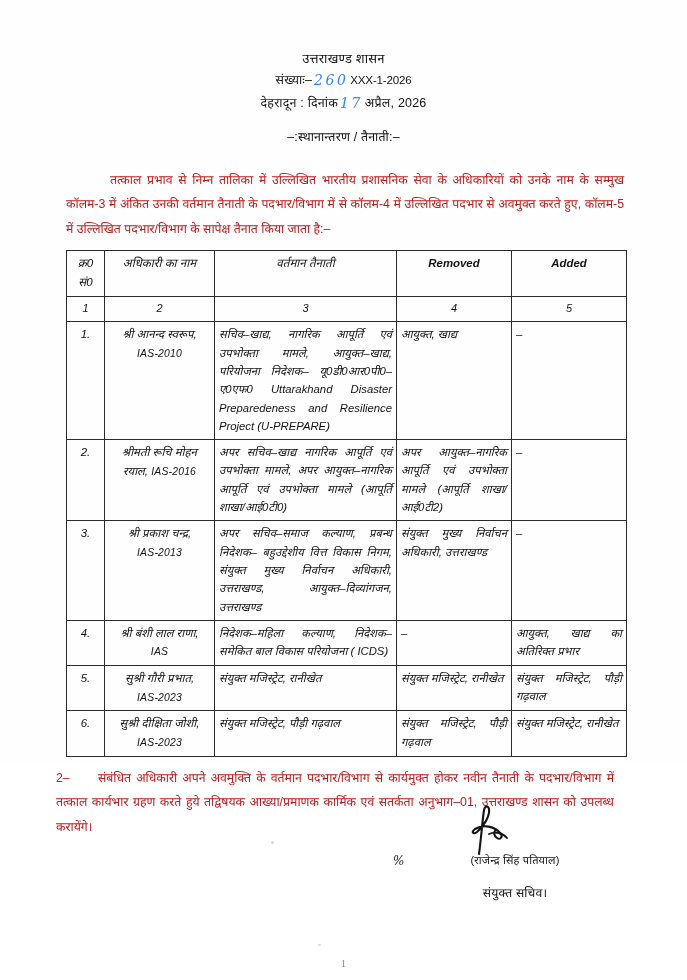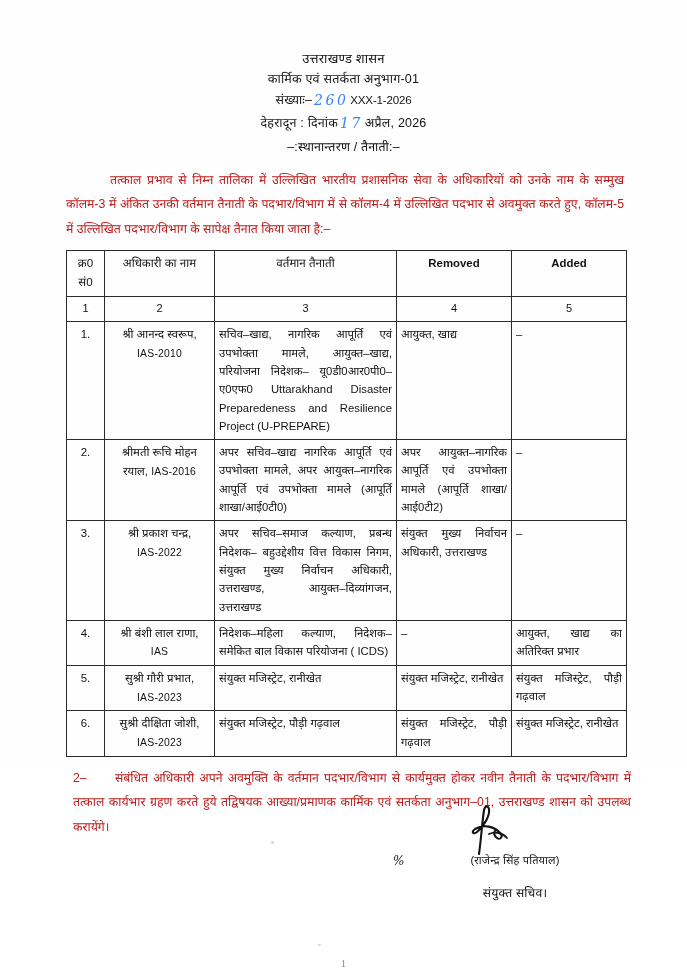--- a/index.html
+++ b/index.html
@@ -53,21 +53,21 @@
   }
   .num-tail {
     font-family: "Liberation Sans", sans-serif;
     font-weight: normal;
     font-size: 11.6px;
     letter-spacing: -0.2px;
   }
   .subject {
     position: absolute;
     left: 0;
-    top: 138px;
+    top: 128px;
     width: 687px;
     text-align: center;
     font-size: 12.4px;
     letter-spacing: 0.2px;
   }
   
   .para {
     position: absolute;
     font-size: 12.3px;
     line-height: 1.98;
@@ -75,40 +75,41 @@
     text-justify: inter-word;
     color: #b91c1c;
   }
   #para-intro {
     left: 66px;
     top: 168px;
     width: 558px;
     text-indent: 44px;
   }
   #para-closing {
-    left: 73px;
+    left: 56px;
     top: 766px;
     width: 558px;
     text-indent: 0;
   }
   .clause-no {
     display: inline-block;
     width: 42px;
     font-size: 12.3px;
   }
   
   table.transfer-table {
     position: absolute;
     left: 66px;
     top: 250px;
     width: 560px;
     border-collapse: collapse;
     table-layout: fixed;
     font-size: 11.3px;
     color: #121212;
+    font-style: italic;
   }
   table.transfer-table td, table.transfer-table th {
     border: 1px solid #2b2b2b;
     padding: 3px 4px 4px 4px;
     vertical-align: top;
     line-height: 1.62;
     font-weight: normal;
   }
   th.col-head {
     text-align: center;
@@ -198,21 +199,20 @@
     border-radius: 50%;
   }
 </style>
 </head>
 <body>
 
 <div class="page">
 
   <div class="doc-header">
     <div class="hline t1">उत्तराखण्ड शासन</div>
-    <div class="hline t2">कार्मिक एवं सतर्कता अनुभाग-01</div>
     <div class="hline num-line">
       <span>संख्याः–</span><span class="hw">260</span><span class="num-tail">XXX-1-2026</span>
     </div>
     <div class="hline date-line">
       <span>देहरादून : दिनांक</span><span class="hw">17</span><span>अप्रैल, 2026</span>
     </div>
   </div>
 
   <div class="subject">–:स्थानान्तरण / तैनाती:–</div>
 
@@ -260,21 +260,21 @@
           <span class="ias">IAS-2016</span>
         </td>
         <td class="cell-just">अपर सचिव–खाद्य नागरिक आपूर्ति एवं उपभोक्ता मामले, अपर आयुक्त–नागरिक आपूर्ति एवं उपभोक्ता मामले (आपूर्ति शाखा/आई0टी0)</td>
         <td class="cell-just">अपर आयुक्त–नागरिक आपूर्ति एवं उपभोक्ता मामले (आपूर्ति शाखा/आई0टी2)</td>
         <td class="dash-cell">–</td>
       </tr>
       <tr>
         <td class="cell-sn">3.</td>
         <td class="cell-name">
           <span>श्री प्रकाश चन्द्र,</span><br>
-          <span class="ias">IAS-2022</span>
+          <span class="ias">IAS-2013</span>
         </td>
         <td class="cell-just">अपर सचिव–समाज कल्याण, प्रबन्ध निदेशक– बहुउद्देशीय वित्त विकास निगम, संयुक्त मुख्य निर्वाचन अधिकारी, उत्तराखण्ड, आयुक्त–दिव्यांगजन, उत्तराखण्ड</td>
         <td class="cell-just">संयुक्त मुख्य निर्वाचन अधिकारी, उत्तराखण्ड</td>
         <td class="dash-cell">–</td>
       </tr>
       <tr>
         <td class="cell-sn">4.</td>
         <td class="cell-name">
           <span>श्री बंशी लाल राणा,</span><br>
           <span class="ias">IAS</span>

